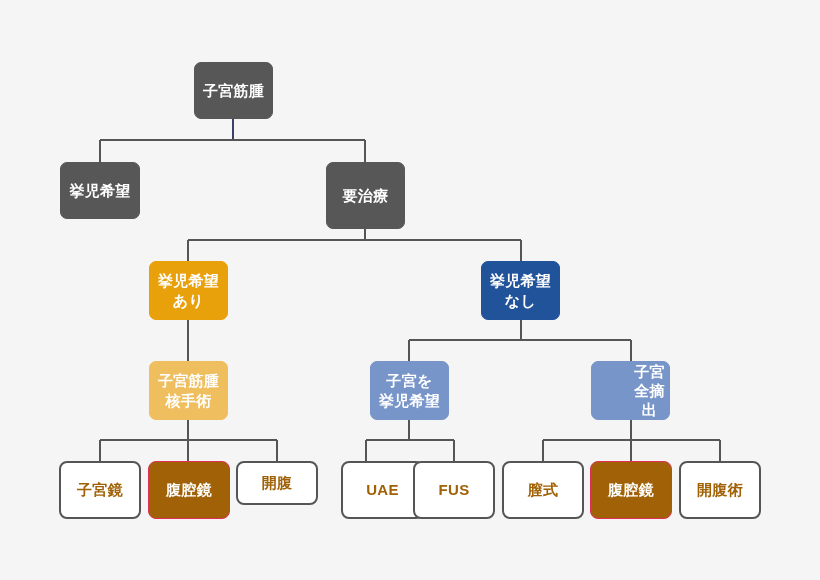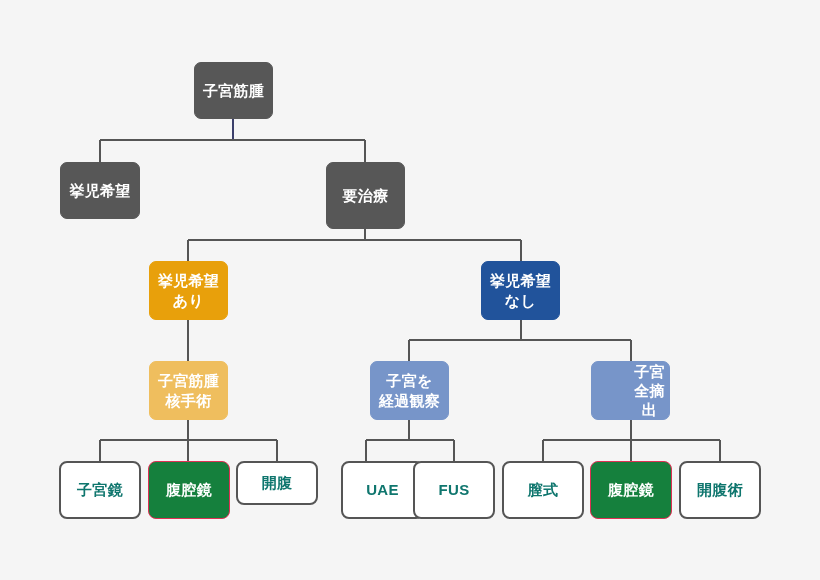--- a/index.html
+++ b/index.html
@@ -61,27 +61,27 @@
     background: #21539B;
     color: #ffffff;
     border: 1px solid #21539B;
   }
   .node.lightblue {
     background: #7795C9;
     color: #ffffff;
     border: 1px solid #7795C9;
   }
   .node.crimson {
-    background: #15803d;
+    background: #a16207;
     color: #ffffff;
     border: 1px solid #DE3054;
   }
   .node.white {
     background: #ffffff;
-    color: #0f766e;
+    color: #a16207;
     border: 2px solid #555555;
   }
   .node.leaf {
     font-size: 15px;
     border-radius: 8px;
   }
 </style>
 </head>
 <body>
 
@@ -124,21 +124,21 @@
       <div class="node dark" style="left: 194px; top: 62px; width: 79px; height: 57px;">子宮筋腫</div>
       <div class="node dark" style="left: 60px; top: 162px; width: 80px; height: 57px;">挙児希望</div>
       <div class="node dark" style="left: 326px; top: 162px; width: 79px; height: 67px;">要治療</div>
       <div class="node orange" style="left: 149px; top: 261px; width: 79px; height: 59px;">挙児希望
 あり</div>
       <div class="node blue" style="left: 481px; top: 261px; width: 79px; height: 59px;">挙児希望
 なし</div>
       <div class="node lightorange" style="left: 149px; top: 361px; width: 79px; height: 59px;">子宮筋腫
 核手術</div>
       <div class="node lightblue" style="left: 370px; top: 361px; width: 79px; height: 59px;">子宮を
-経過観察</div>
+挙児希望</div>
       <div class="node lightblue" style="left: 591px; top: 361px; width: 79px; height: 59px; padding-left: 38px;">子宮
 全摘出</div>
       <div class="node white leaf" style="left: 59px; top: 461px; width: 82px; height: 58px;">子宮鏡</div>
       <div class="node crimson leaf" style="left: 148px; top: 461px; width: 82px; height: 58px;">腹腔鏡</div>
       <div class="node white leaf" style="left: 236px; top: 461px; width: 82px; height: 44px;">開腹</div>
       <div class="node white leaf" style="left: 325px; top: 461px; width: 83px; height: 58px; margin-left: 16px;">UAE</div>
       <div class="node white leaf" style="left: 413px; top: 461px; width: 82px; height: 58px;">FUS</div>
       <div class="node white leaf" style="left: 502px; top: 461px; width: 82px; height: 58px;">膣式</div>
       <div class="node crimson leaf" style="left: 590px; top: 461px; width: 82px; height: 58px;">腹腔鏡</div>
       <div class="node white leaf" style="left: 679px; top: 461px; width: 82px; height: 58px;">開腹術</div>

